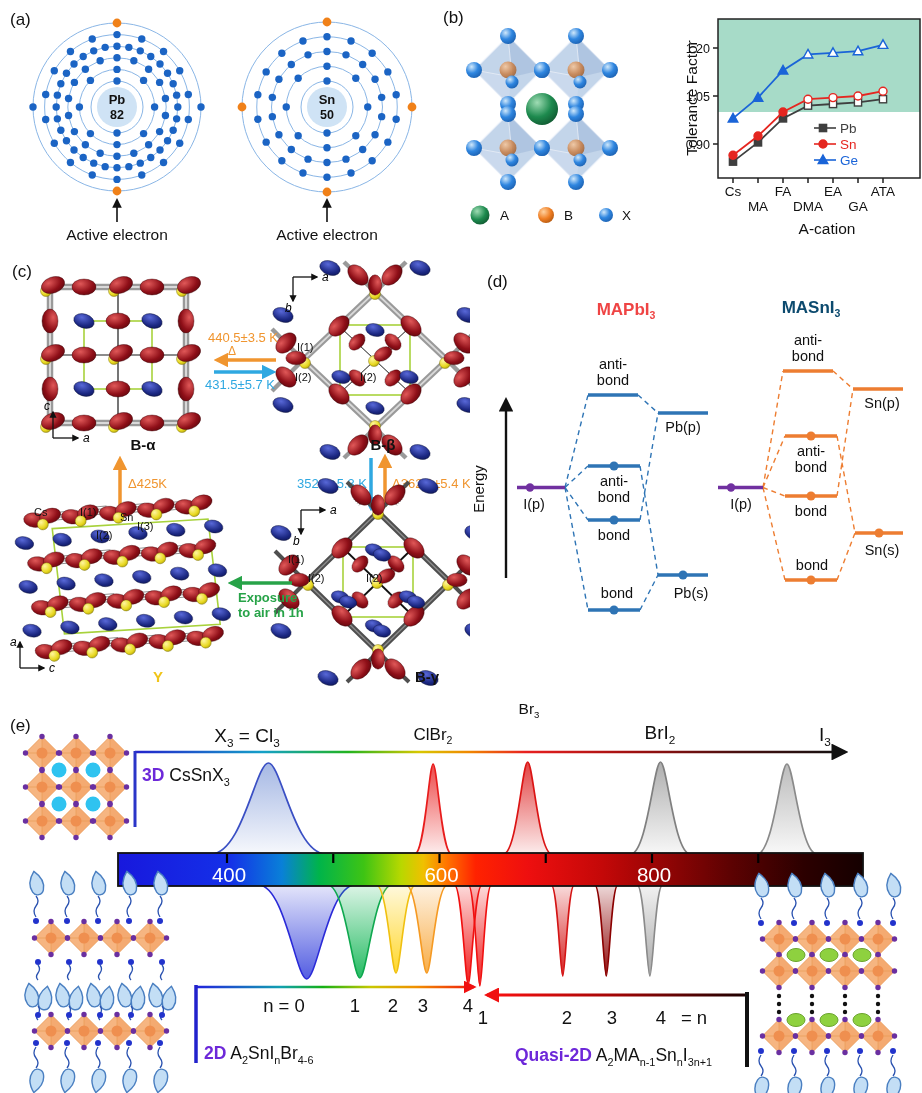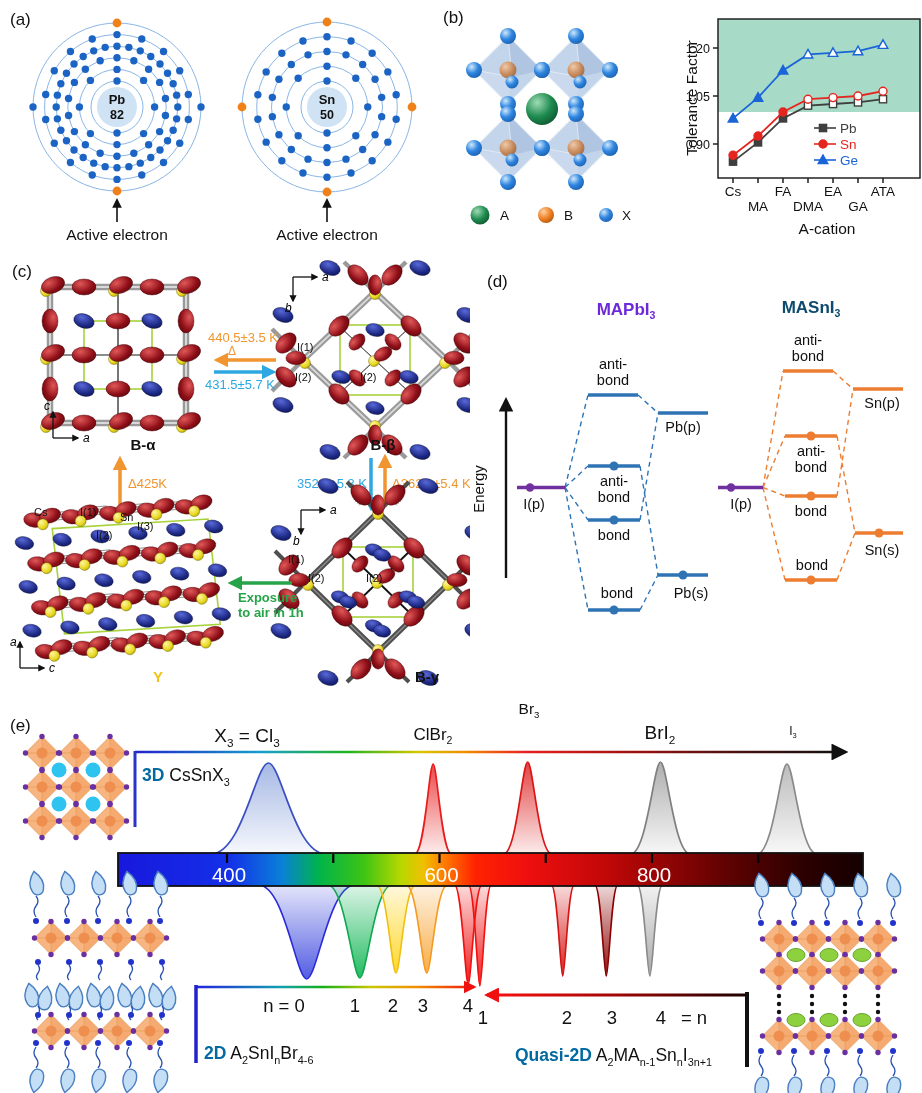--- a/index.html
+++ b/index.html
@@ -4,21 +4,21 @@
 <style>
   html,body{margin:0;padding:0;background:#fff;}
   #fig{position:relative;width:922px;height:1093px;background:#fff;overflow:hidden;
        font-family:"Liberation Sans",sans-serif;}
   svg{position:absolute;display:block;}
   svg text{font-family:"Liberation Sans",sans-serif;}
   .ov{position:absolute;white-space:nowrap;color:#111;}
   .ctr{transform:translateX(-50%);}
   .plab{font-size:17px;color:#111;}
   sub{font-size:0.62em;line-height:0;}
-  .fam{color:#0369a1;font-weight:bold;}
+  .fam{color:#6d28d9;font-weight:bold;}
   .f175{font-size:17.5px;}
   .f18{font-size:18.5px;}
   .dtitle{font-size:17px;font-weight:bold;}
 </style>
 </head>
 <body>
 
 <div id="fig">
 
   <svg id="svg-a" style="left:0;top:0" width="460" height="258" viewBox="0 0 460 258">
@@ -1073,28 +1073,28 @@
       <use href="#dropU" transform="translate(895,368) scale(1,-1)"></use>
     </g>
   </svg>
 
   <div class="ov plab" style="left:10px;top:10px">(a)</div>
   <div class="ov plab" style="left:443px;top:8px">(b)</div>
   <div class="ov plab" style="left:12px;top:262px">(c)</div>
   <div class="ov plab" style="left:487px;top:272px">(d)</div>
   <div class="ov plab" style="left:10px;top:716px">(e)</div>
 
-  <div class="ov ctr dtitle" style="left:626px;top:300px;color:#6d28d9"><span>MAPbI</span><sub>3</sub></div>
+  <div class="ov ctr dtitle" style="left:626px;top:300px;color:#ef4444"><span>MAPbI</span><sub>3</sub></div>
   <div class="ov ctr dtitle" style="left:811px;top:298px;color:#0c4a6e"><span>MASnI</span><sub>3</sub></div>
 
   <div class="ov ctr" style="left:247px;top:725px;font-size:19px"><span>X</span><sub>3</sub><span> = Cl</span><sub>3</sub></div>
   <div class="ov ctr" style="left:433px;top:725px;font-size:17px"><span>ClBr</span><sub>2</sub></div>
   <div class="ov ctr" style="left:529px;top:700px;font-size:15.5px"><span>Br</span><sub>3</sub></div>
   <div class="ov ctr" style="left:660px;top:722px;font-size:19px"><span>BrI</span><sub>2</sub></div>
-  <div class="ov ctr" style="left:793px;top:724px;font-size:12px"><span>I</span><sub>3</sub></div>
+  <div class="ov ctr" style="left:825px;top:724px;font-size:19px"><span>I</span><sub>3</sub></div>
 
   <div class="ov f175" style="left:142px;top:765px"><span class="fam">3D</span> <span><span>CsSnX</span><sub>3</sub></span></div>
   <div class="ov f175" style="left:204px;top:1043px"><span class="fam">2D</span> <span><span>A</span><sub>2</sub><span>SnI</span><sub>n</sub><span>Br</span><sub>4-6</sub></span></div>
   <div class="ov f175" style="left:515px;top:1045px"><span class="fam">Quasi-2D</span> <span><span>A</span><sub>2</sub><span>MA</span><sub>n-1</sub><span>Sn</span><sub>n</sub><span>I</span><sub>3n+1</sub></span></div>
 
   <div class="ov ctr f18" style="left:284px;top:995px">n = 0</div>
   <div class="ov ctr f18" style="left:355px;top:995px">1</div>
   <div class="ov ctr f18" style="left:393px;top:995px">2</div>
   <div class="ov ctr f18" style="left:423px;top:995px">3</div>
   <div class="ov ctr f18" style="left:468px;top:995px">4</div>

